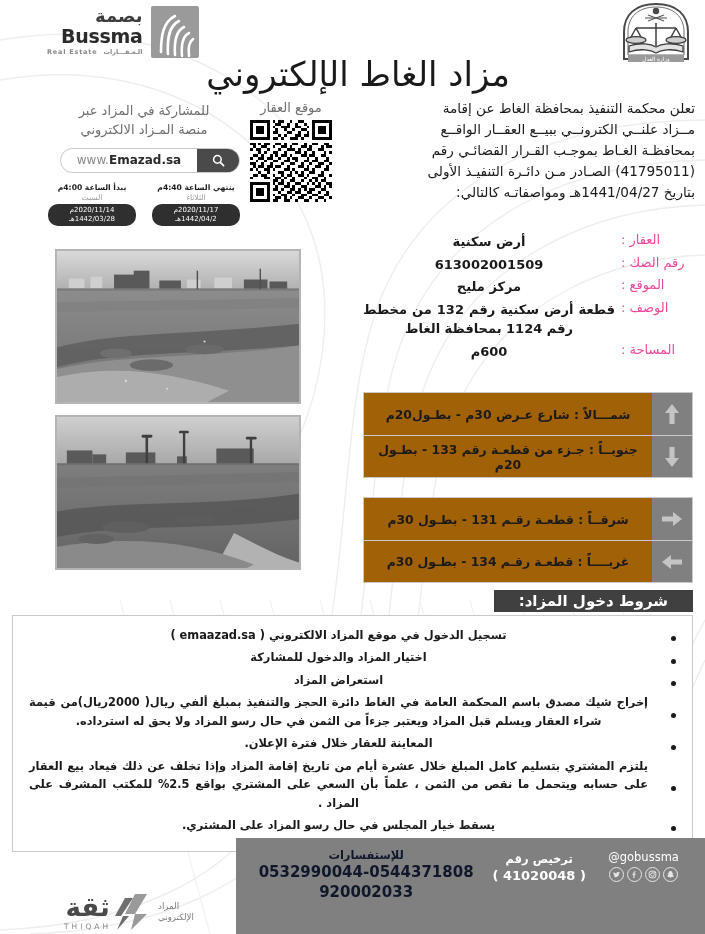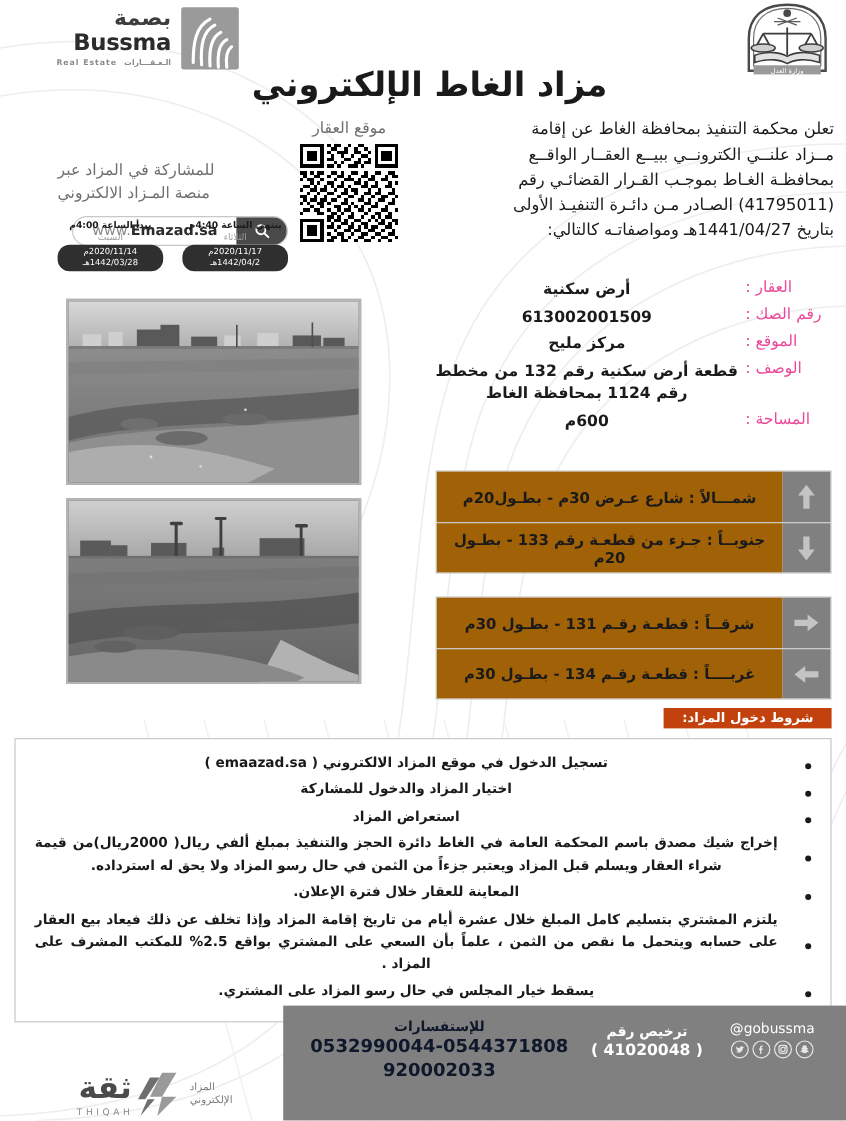--- a/index.html
+++ b/index.html
@@ -25,38 +25,38 @@
   .fingerprint svg { position: absolute; left: 0; top: 0; }
   .bussma-txt { display: flex; flex-direction: column; line-height: 1; padding-top: 1px; }
   .bussma-ar { font-size: 18px; font-weight: bold; color: #3d3d3d; letter-spacing: 1px; direction: rtl; }
   .bussma-en { font-size: 19px; font-weight: bold; color: #2b2b2b; letter-spacing: -0.3px; margin-top: 2px; }
   .bussma-sub { font-size: 6.5px; font-weight: bold; color: #8a8a8a; letter-spacing: 0.8px; margin-top: 3px; display: flex; gap: 6px; direction: ltr; }
 
   .moj-emblem { position: absolute; right: 8px; top: 2px; width: 82px; height: 62px; }
 
   .main-title {
     position: absolute; right: 112px; top: 54px; width: 470px;
-    text-align: center; font-size: 28px; font-weight: bold; color: #1a1a1a;
+    text-align: center; font-size: 34px; font-weight: normal; color: #1a1a1a;
     direction: rtl; letter-spacing: -0.5px;
   }
 
   
   .intro-text {
     position: absolute; right: 10px; top: 98px; width: 330px;
     direction: rtl; text-align: right; font-size: 13.6px; line-height: 1.55;
     color: #1a1a1a; font-weight: 500; z-index: 3;
   }
   .intro-text p { margin: 0; }
 
   .qr-block { position: absolute; left: 243px; top: 100px; width: 96px; text-align: center; z-index: 3; }
   .qr-label { font-size: 13px; color: #6f6f6f; direction: rtl; margin-bottom: 5px; }
   .qr-img { width: 82px; height: 82px; margin: 0 auto; }
 
   .participate { position: absolute; left: 48px; top: 102px; width: 192px; z-index: 3; }
-  .participate-txt { direction: rtl; text-align: left; font-size: 13px; line-height: 1.45; color: #6f6f6f; margin-top: 32px; }
+  .participate-txt { direction: rtl; text-align: center; font-size: 13px; line-height: 1.45; color: #6f6f6f; }
   .search-bar {
     margin-top: 8px; width: 180px; height: 25px; border: 1px solid #c8c8c8;
     border-radius: 13px; display: flex; flex-direction: row-reverse; overflow: hidden; background: #fff;
   }
   .search-val { flex: 1; display: flex; align-items: center; justify-content: center;
     font-size: 12px; color: #8a8a8a; direction: ltr; }
   .search-val b { color: #2b2b2b; font-weight: bold; }
   .search-btn { width: 42px; background: #4a4a4a; display: flex; align-items: center; justify-content: center; }
 
   .times { position: absolute; left: 48px; top: 183px; width: 192px; z-index: 3; }
@@ -91,22 +91,22 @@
   .bounds.grp2 { top: 497px; }
   .bgrp { border: 1px solid #c9c9c9; width: 330px; }
   .brow { display: flex; flex-direction: row; height: 42px; align-items: stretch; }
   .brow + .brow { border-top: 1px solid #c9c9c9; }
   .barrow { width: 40px; background: #808080; display: flex; align-items: center; justify-content: center; flex-shrink: 0; }
   .btext { flex: 1; background: #a16207; display: flex; align-items: center; justify-content: center;
     font-size: 12.4px; font-weight: bold; color: #1a1a1a; text-align: center; padding: 0 6px; }
 
   
   .terms-head {
-    position: absolute; right: 12px; top: 590px; background: #c2410c; color: #fff;
-    font-size: 11px; font-weight: bold; padding: 2px 15px; direction: rtl; z-index: 3;
+    position: absolute; right: 12px; top: 590px; background: #404040; color: #fff;
+    font-size: 15px; font-weight: bold; padding: 2px 25px; direction: rtl; z-index: 3;
   }
   .terms-box {
     position: absolute; right: 12px; top: 615px; width: 681px; min-height: 205px;
     border: 1px solid #c9c9c9; background: #fff; padding: 10px 16px 12px 16px;
     direction: rtl; z-index: 3;
   }
   .term {
     display: flex; flex-direction: row; align-items: center; gap: 23px;
     font-size: 11.4px; font-weight: bold; color: #1a1a1a; line-height: 1.62;
     margin-bottom: 4px;

